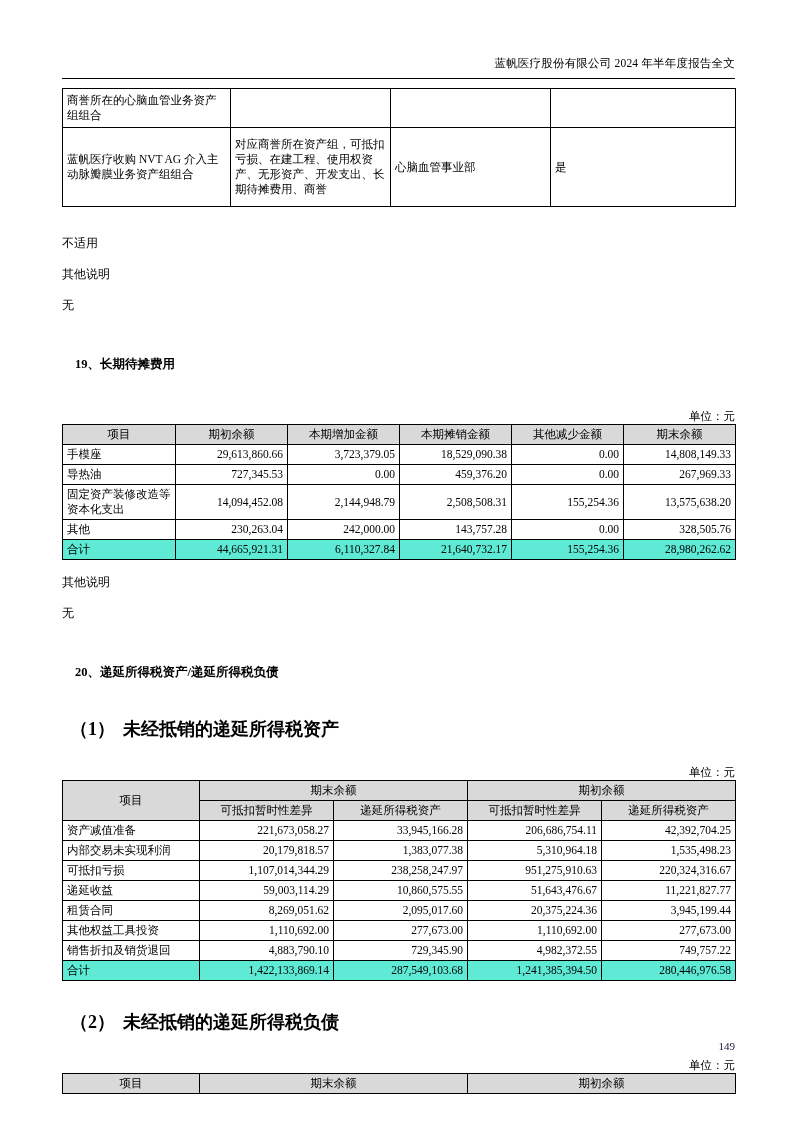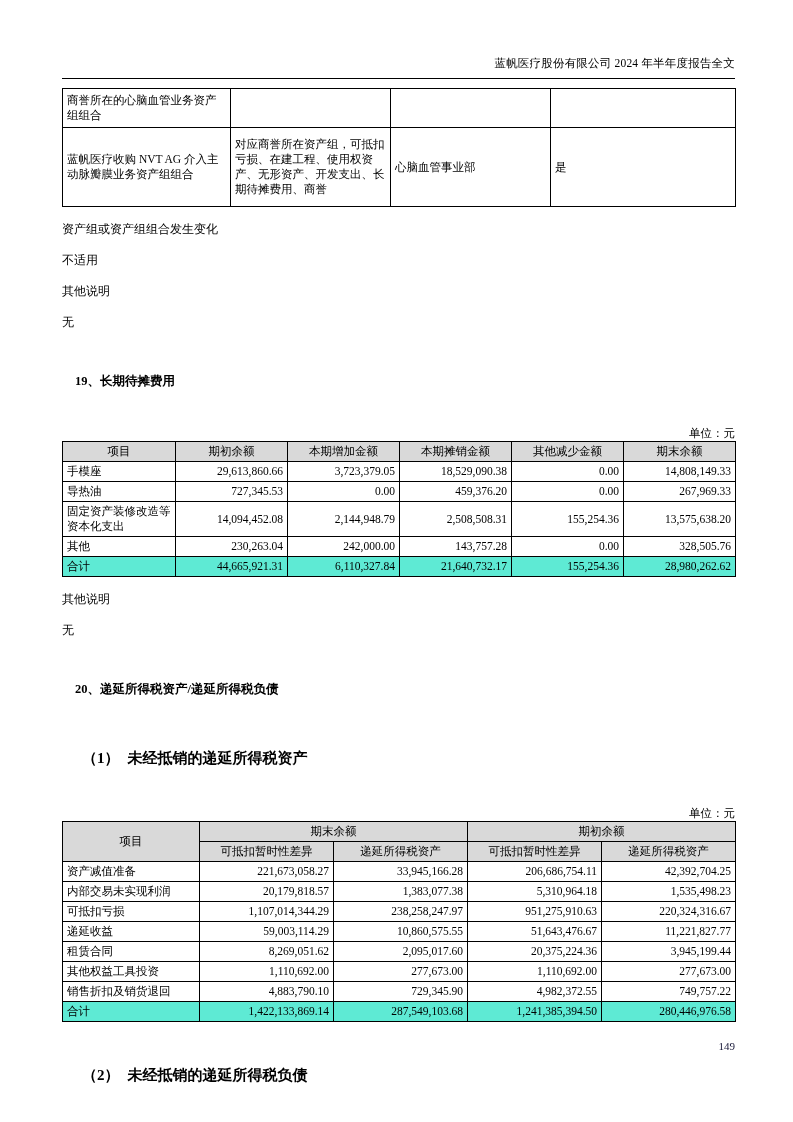--- a/index.html
+++ b/index.html
@@ -91,24 +91,24 @@
   .gap-c { height: 22px; }
   .gap-d { height: 28px; }
 
   .sec-h {
     font-size: 12.5px;
     font-weight: bold;
     line-height: 18px;
     margin: 13px;
   }
   .sub-h {
-    font-size: 15px;
+    font-size: 18px;
     font-weight: bold;
     line-height: 18px;
-    margin: 16px;
+    margin: 4px;
     padding-left: 4px;
   }
   .sub-h .num-paren { margin-right: 8px; }
 
   .unit-line {
     font-size: 11.5px;
     text-align: right;
     line-height: 16px;
     width: 673px;
   }
@@ -149,21 +149,20 @@
         <tr class="tall">
           <td class="lbl">蓝帆医疗收购 NVT AG 介入主动脉瓣膜业务资产组组合</td>
           <td class="lbl">对应商誉所在资产组，可抵扣亏损、在建工程、使用权资产、无形资产、开发支出、长期待摊费用、商誉</td>
           <td class="lbl">心脑血管事业部</td>
           <td class="lbl">是</td>
         </tr>
       </tbody>
     </table>
 
     <div class="gap-a"></div>
-    <p class="para">资产组或资产组组合发生变化</p>
     <div class="gap-a"></div>
     <p class="para">不适用</p>
     <div class="gap-a"></div>
     <p class="para">其他说明</p>
     <div class="gap-a"></div>
     <p class="para">无</p>
 
     <div class="gap-d"></div>
 
     <p class="sec-h">19、长期待摊费用</p>

